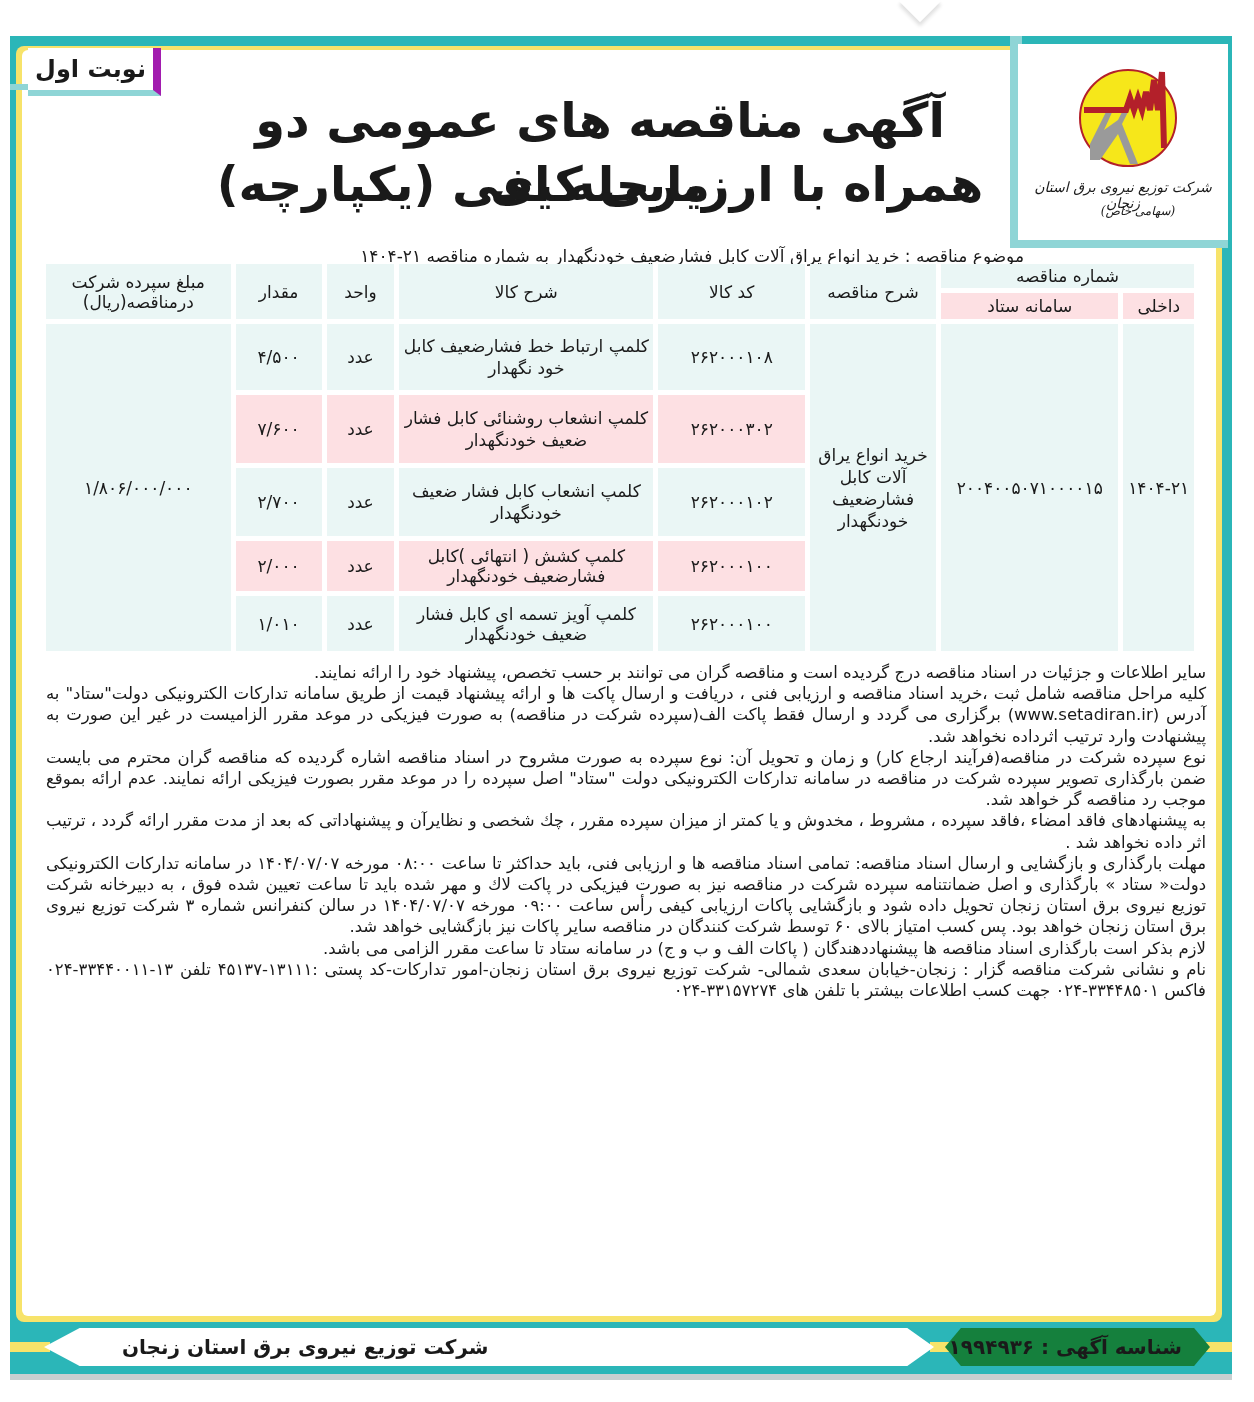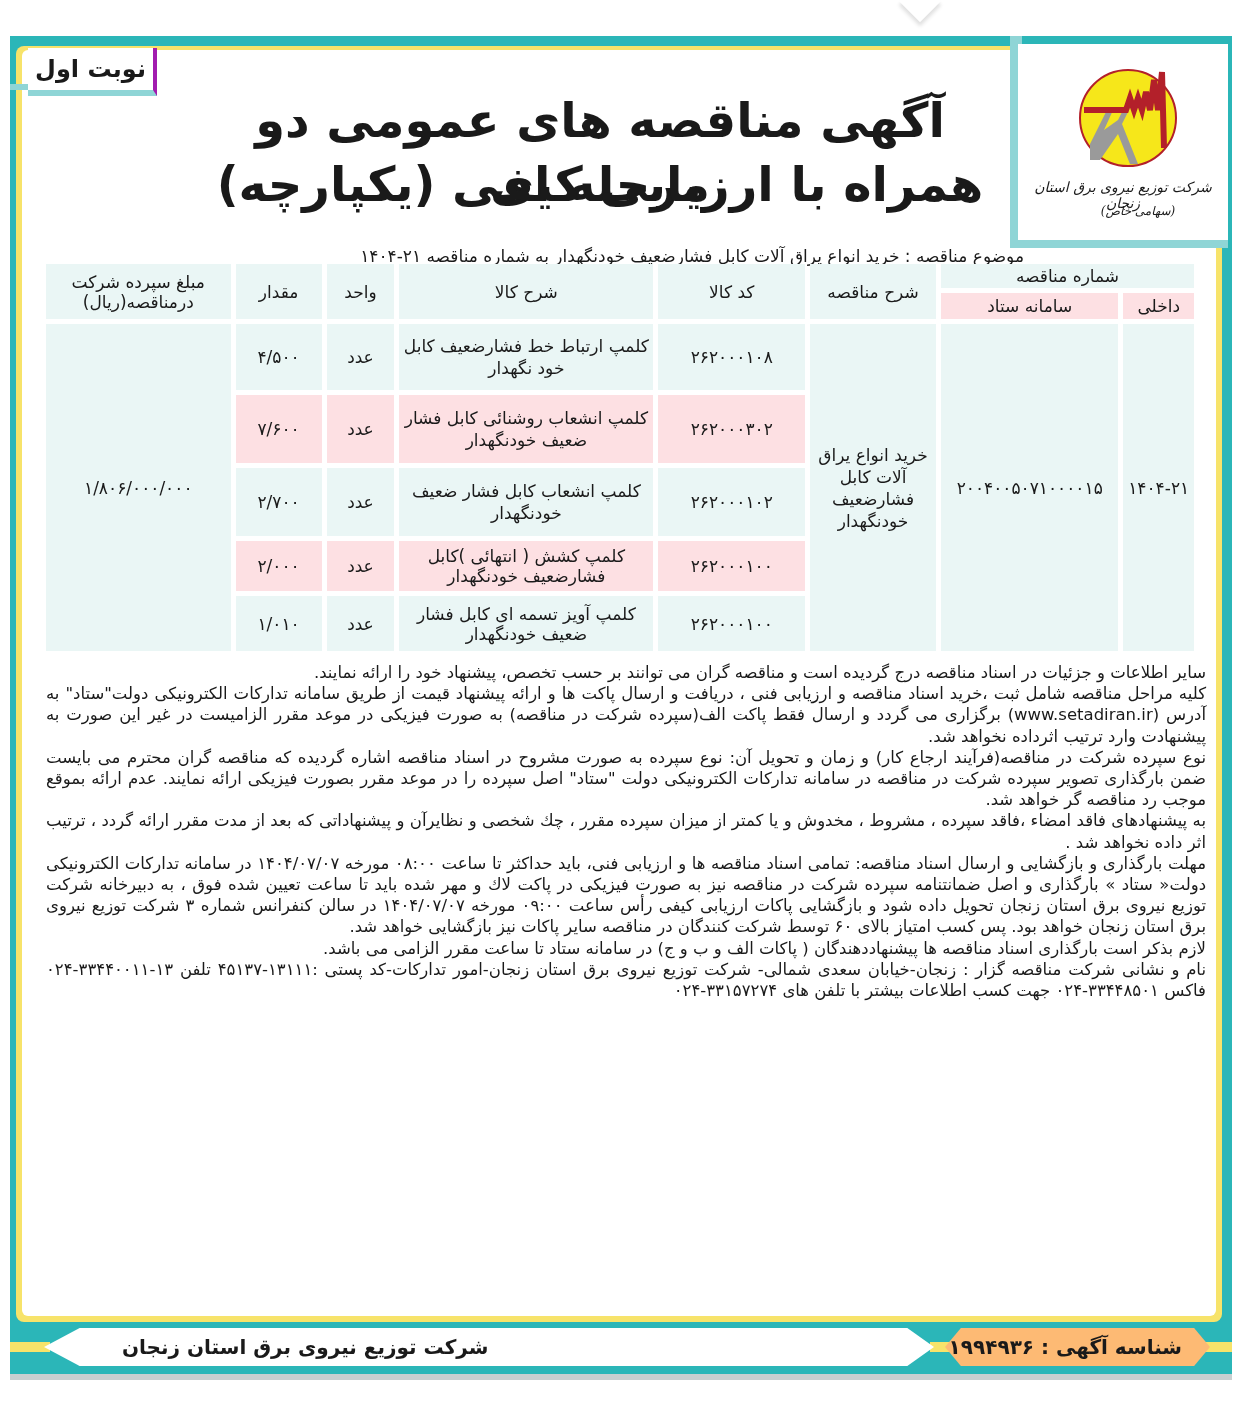--- a/index.html
+++ b/index.html
@@ -6,21 +6,21 @@
   body { width:1254px; height:1402px; background:#ffffff; position:relative; overflow:hidden;
          font-family:"DejaVu Sans", sans-serif; color:#1a1a1a; }
   .notch { position:absolute; left:905px; top:-14px; width:30px; height:30px; background:#fff;
            transform:rotate(45deg); box-shadow:3px 3px 4px rgba(0,0,0,0.12); }
   .frame { position:absolute; left:10px; top:36px; width:1222px; height:1338px; background:#2bb6b8; }
   .frame-shadow { position:absolute; left:10px; top:1374px; width:1222px; height:6px; background:#c9cfd0; }
   .yellow { position:absolute; left:16px; top:46px; width:1206px; height:1276px; background:#f7e36a; border-radius:8px; }
   .inner { position:absolute; left:22px; top:50px; width:1194px; height:1266px; background:#ffffff; border-radius:6px; }
 
   .badge { position:absolute; left:28px; top:48px; width:125px; height:42px; background:#fff;
-           border-right:4px solid #a21caf; border-bottom:6px solid #8fd5d6; }
+           border-right:8px solid #a21caf; border-bottom:6px solid #8fd5d6; }
   .badge-bar { position:absolute; left:10px; top:84px; width:145px; height:6px; background:#8fd5d6; }
   .badge span { display:block; text-align:center; font-weight:bold; font-size:24px; line-height:42px; }
 
   .logo-box { position:absolute; left:1010px; top:44px; width:210px; height:196px; background:#fff;
               border-left:8px solid #8fd5d6; border-bottom:8px solid #8fd5d6; }
   .logo-bar-top { position:absolute; left:1010px; top:36px; width:12px; height:12px; background:#8fd5d6; }
   .logo-svg { position:absolute; left:60px; top:20px; }
   .logo-name { position:absolute; left:0; width:210px; top:135px; text-align:center; font-family:"DejaVu Serif", serif;
                font-style:italic; font-size:14px; }
   .logo-sub { position:absolute; left:0; width:240px; top:160px; text-align:center; font-family:"DejaVu Serif", serif;
@@ -34,21 +34,21 @@
   table.tender { position:absolute; left:46px; top:264px; width:1158px; border-collapse:separate; border-spacing:5px;
                  direction:rtl; margin:-5px; font-size:17px; }
   table.tender td, table.tender th { background:#eaf6f5; text-align:center; vertical-align:middle; font-weight:normal; padding:0 4px; }
   table.tender th { height:24px; }
   table.tender td.pink, table.tender th.pink { background:#fde0e3;margin-left:42px; }
 
   .body-text { position:absolute; left:46px; top:662px; width:1160px; direction:rtl; text-align:justify;
                font-size:16.5px; line-height:21.2px; }
   .body-text p { margin:0; }
   .fbar { position:absolute; top:1342px; height:10px; background:#f7e36a; }
-  .footer-id { position:absolute; left:945px; top:1328px; width:265px; height:38px; background:#fdba74;
+  .footer-id { position:absolute; left:945px; top:1328px; width:265px; height:38px; background:#15803d;
                clip-path:polygon(6% 0,94% 0,100% 50%,94% 100%,6% 100%,0 50%); }
   .footer-id span, .footer-co span { font-weight:bold; font-size:20px; line-height:38px; direction:rtl; }
   .footer-co { position:absolute; left:44px; top:1328px; width:890px; height:38px; background:#fff;
                clip-path:polygon(4% 0,97% 0,100% 50%,97% 100%,4% 100%,0 50%); }
   .footer-co span { position:absolute; left:78px; }
   .footer-id span { position:absolute; right:28px; }
 </style>
 </head>
 <body>
 

